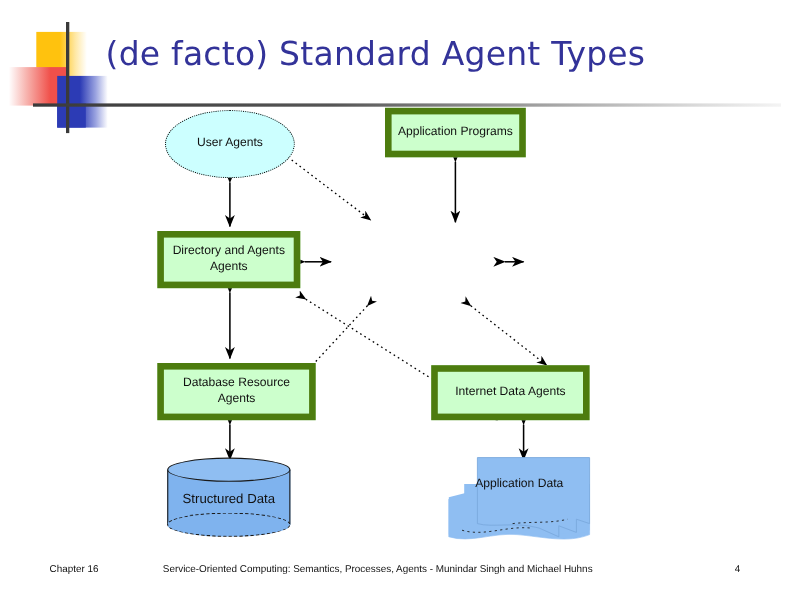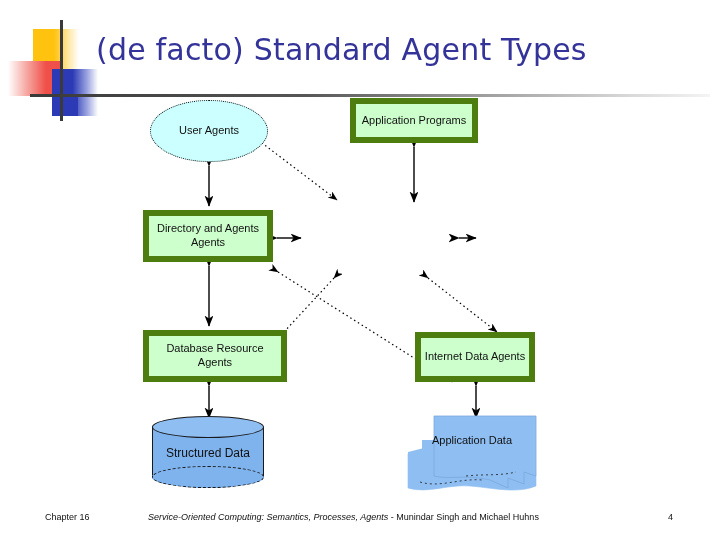--- a/index.html
+++ b/index.html
@@ -109,21 +109,21 @@
   .greenE { background: #CCFFCC; }
 
   
   #n-user-agents        { left: 150px; top: 4px;   width: 118px; height: 62px; }
   #n-application        { left: 350px; top: 2px;   width: 128px; height: 45px; }
   #n-directory          { left: 143px; top: 114px; width: 130px; height: 52px; }
   #n-execution          { left: 305px; top: 110px; width: 150px; height: 68px;
                           border:2px solid #555555; }
   #n-ontology           { left: 472px; top: 114px; width: 120px; height: 56px; }
   #n-database           { left: 143px; top: 234px; width: 144px; height: 52px; }
-  #n-internet           { left: 415px; top: 236px; width: 120px; height: 50px; }
+  #n-internet           { left: 392px; top: 236px; width: 144px; height: 50px; }
 
   
   #n-structured {
     position: absolute;
     left: 152px; top: 320px;
     width: 112px; height: 72px;
     z-index: 3;
   }
   #n-structured .cyl-body {
     position: absolute;
@@ -191,21 +191,20 @@
   #footer-chapter {
     position: absolute;
     left: 45px; top: 0;
   }
   #footer-center {
     position: absolute;
     left: 148px; top: 0;
     white-space: nowrap;
   }
   #footer-center .ital {
-    font-style: italic;
   }
   #footer-page {
     position: absolute;
     left: 668px; top: 0;
   }
 </style>
 </head>
 <body>
 
 <div id="logo-block">

